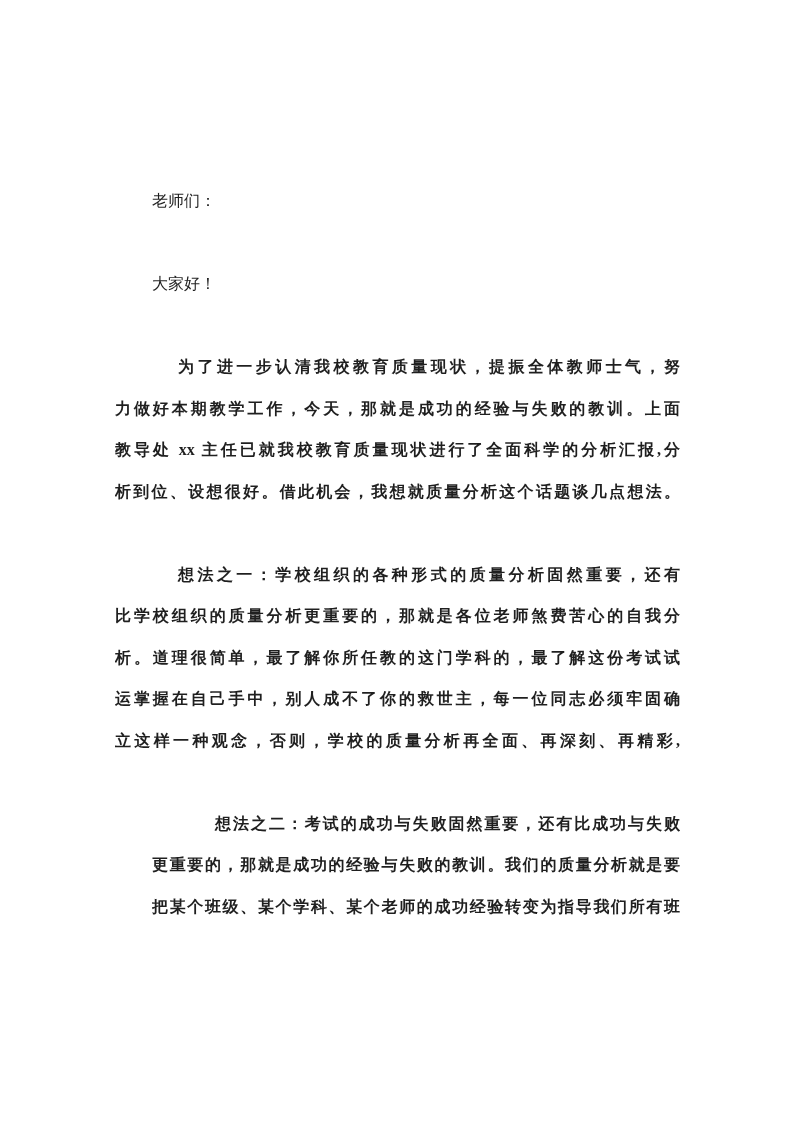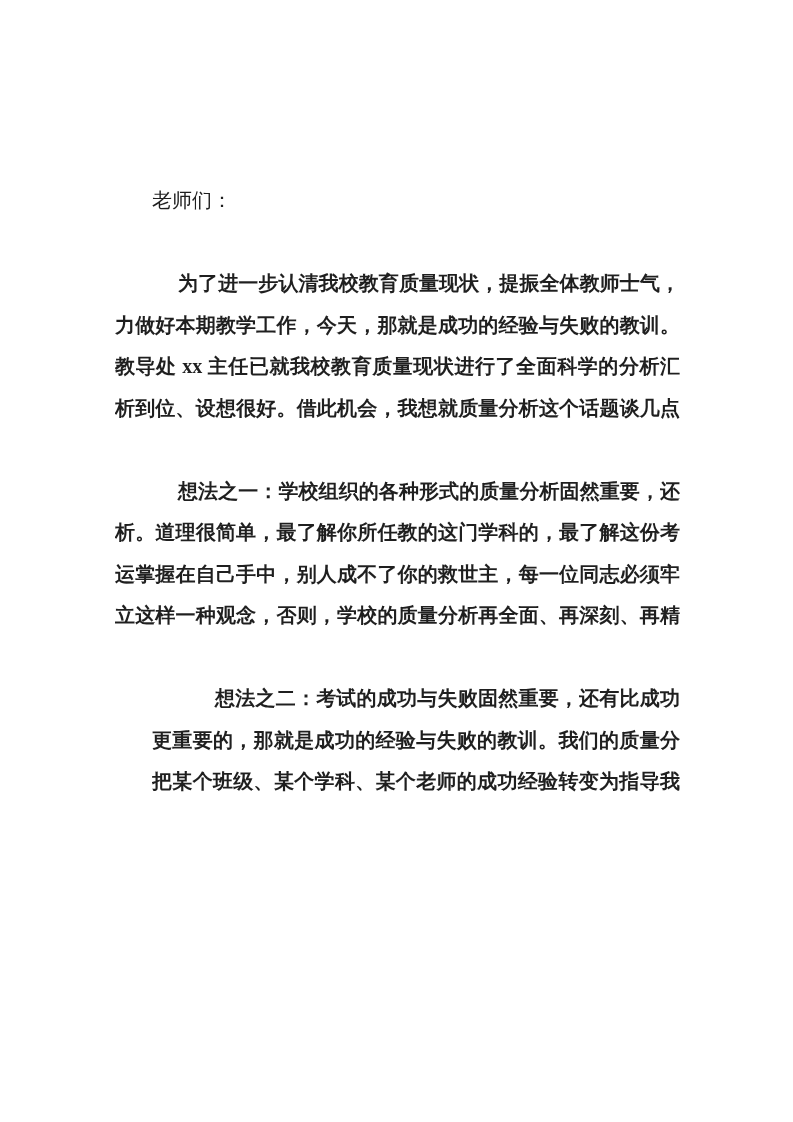--- a/index.html
+++ b/index.html
@@ -13,21 +13,21 @@
     height: 1122px;
     background: #ffffff;
     overflow: hidden;
   }
   .textblock {
     position: absolute;
     left: 115px;
     top: 180px;
     width: 565px;
     font-family: "Liberation Serif", "DejaVu Serif", serif;
-    font-size: 20px;
+    font-size: 16px;
     color: #1f1f1f;
   }
   .para {
     margin: 0 0 41.5px 0;
   }
   .para:last-child {
     margin-bottom: 0;
     margin-left: 37px;
   }
   .line {
@@ -50,30 +50,34 @@
 </head>
 <body>
 
 <div class="page">
   <div class="textblock">
 
     <div class="para">
       <div class="line ind-s">老师们：</div>
     </div>
 
+    <div class="para">
+      <div class="line ind-s">大家好！</div>
+    </div>
 
     <div class="para">
       <div class="line just ind-p">为了进一步认清我校教育质量现状，提振全体教师士气，努</div>
       <div class="line just">力做好本期教学工作，今天，那就是成功的经验与失败的教训。上面</div>
       <div class="line just">教导处 xx 主任已就我校教育质量现状进行了全面科学的分析汇报,分</div>
       <div class="line just">析到位、设想很好。借此机会，我想就质量分析这个话题谈几点想法。</div>
     </div>
 
     <div class="para">
       <div class="line just ind-p">想法之一：学校组织的各种形式的质量分析固然重要，还有</div>
+      <div class="line just">比学校组织的质量分析更重要的，那就是各位老师煞费苦心的自我分</div>
       <div class="line just">析。道理很简单，最了解你所任教的这门学科的，最了解这份考试试</div>
       <div class="line just">运掌握在自己手中，别人成不了你的救世主，每一位同志必须牢固确</div>
       <div class="line just">立这样一种观念，否则，学校的质量分析再全面、再深刻、再精彩,</div>
     </div>
 
     <div class="para">
       <div class="line just ind-p">想法之二：考试的成功与失败固然重要，还有比成功与失败</div>
       <div class="line just">更重要的，那就是成功的经验与失败的教训。我们的质量分析就是要</div>
       <div class="line just">把某个班级、某个学科、某个老师的成功经验转变为指导我们所有班</div>
     </div>

